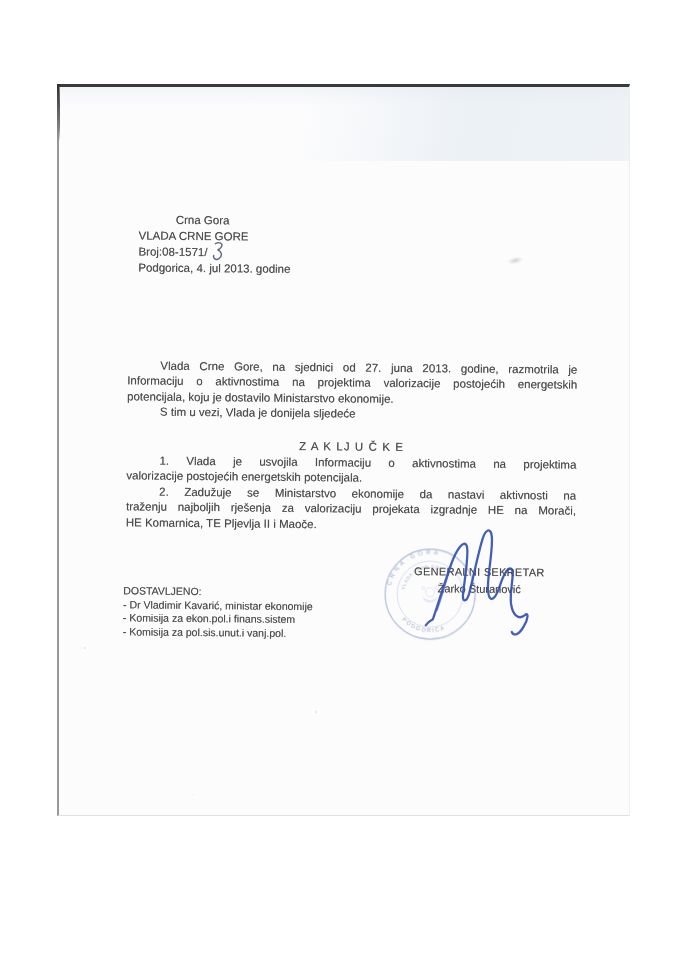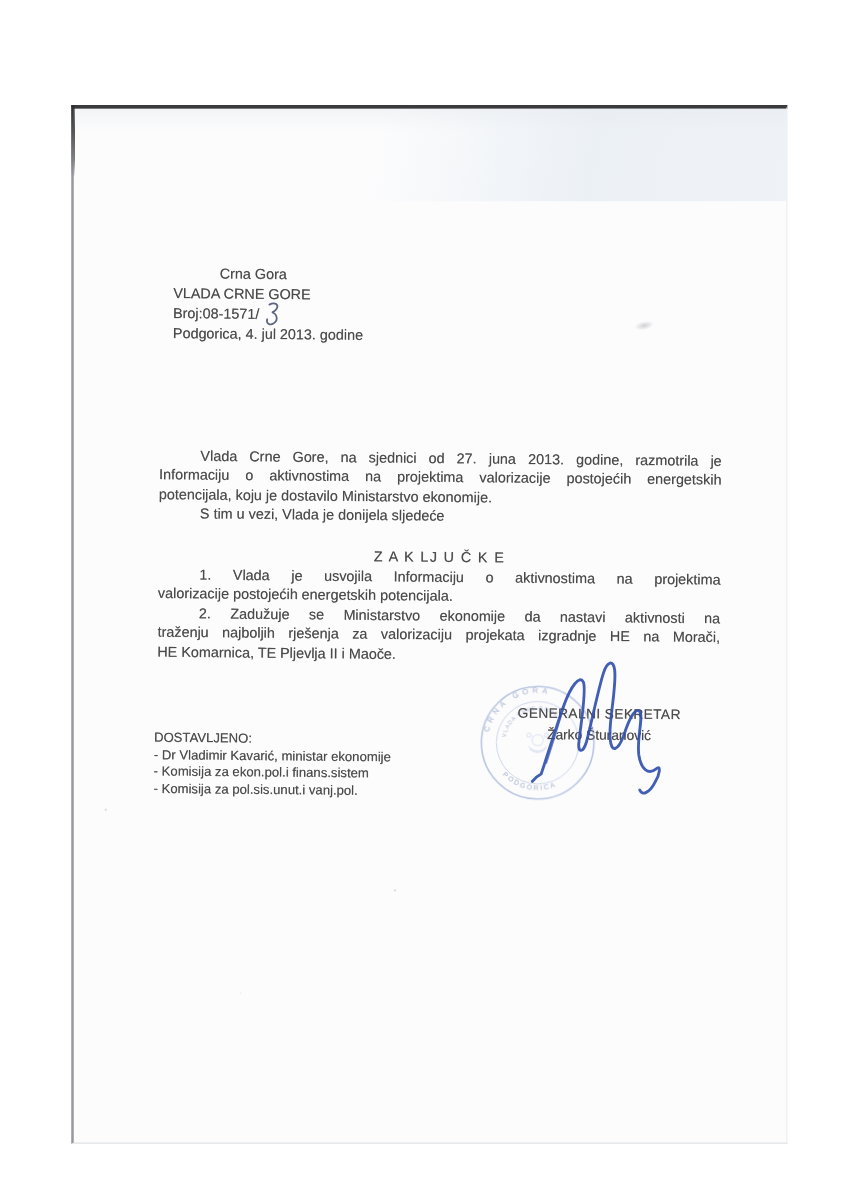--- a/index.html
+++ b/index.html
@@ -7,21 +7,21 @@
     width: 679px; height: 960px;
     background: #ffffff;
     font-family: "Liberation Sans", sans-serif;
     position: relative;
     overflow: hidden;
   }
 
   
   .scan {
     position: absolute; left: 57px; top: 84px;
-    width: 573px; height: 831px;
+    width: 573px; height: 732px;
     box-sizing: border-box;
     background: #fcfcfd;
     border-top: 3px solid #3a3a3c;
     border-left: 2px solid #97999c;
     border-right: 1px solid #edeff1;
     border-bottom: 1px solid #dfe1e3;
   }
   .scan::before { 
     content: ""; position: absolute; top: 0; right: 0;
     width: 62%; height: 74px; pointer-events: none;

